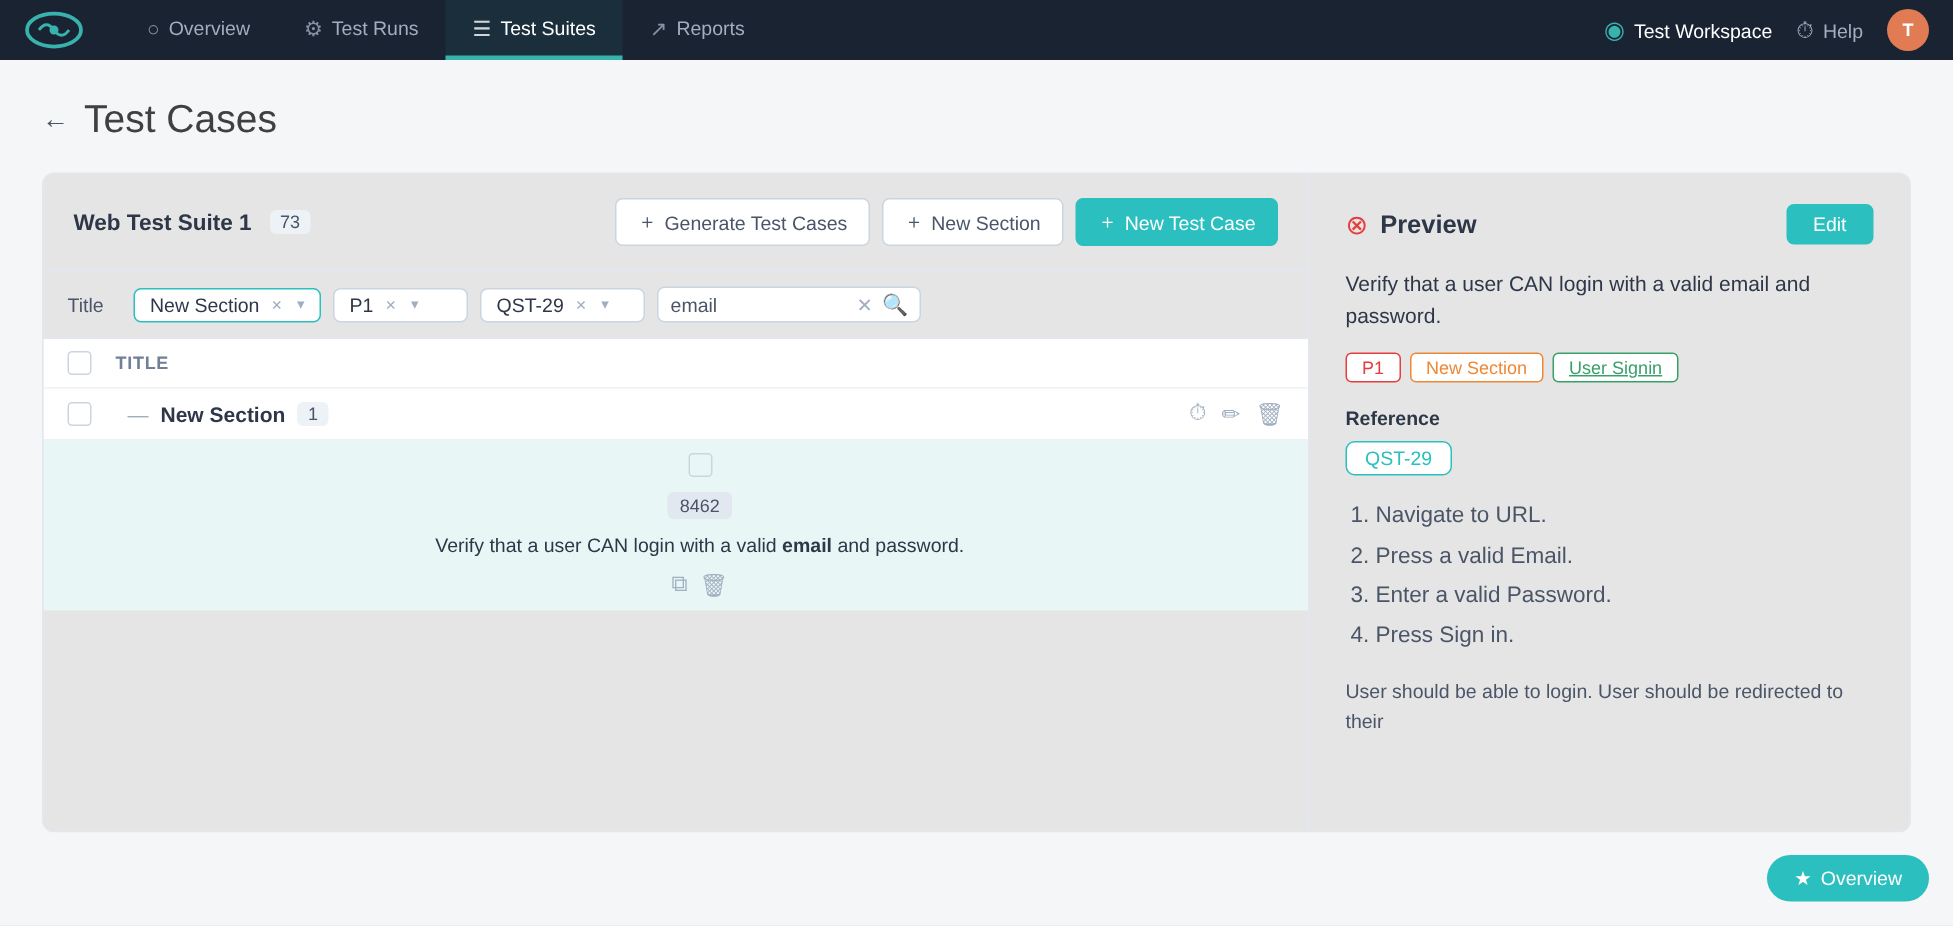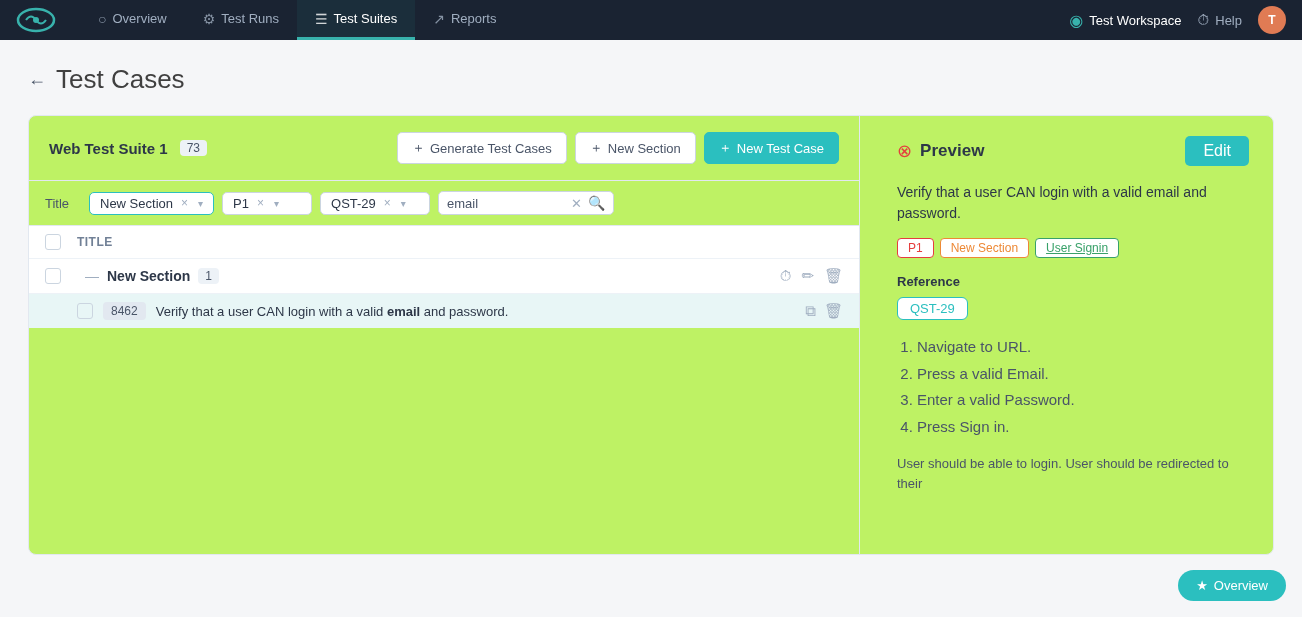--- a/index.html
+++ b/index.html
@@ -35,21 +35,21 @@
       color: #fff; font-size: 12px; font-weight: bold; cursor: pointer;
     }
 
     
     .page-container { padding: 24px 28px 0; }
     .breadcrumb-row { display: flex; align-items: center; gap: 10px; margin-bottom: 20px; }
     .back-btn { color: #4a5568; cursor: pointer; font-size: 18px; }
     .page-title { font-size: 26px; font-weight: 400; color: #404040; }
 
     
-    .content-area { display: flex; gap: 13px; background: #bef264; border-radius: 8px; border: 1px solid #e2e8f0; overflow: hidden; min-height: 440px; }
+    .content-area { display: flex; gap: 0; background: #e5e5e5; border-radius: 8px; border: 1px solid #e2e8f0; overflow: hidden; min-height: 440px; }
 
     
     .left-panel { flex: 1; border-right: 1px solid #e2e8f0; }
     .left-panel-header {
       padding: 16px 20px;
       display: flex; align-items: center; gap: 12px;
       border-bottom: 1px solid #e2e8f0;
     }
     .suite-title { font-size: 15px; font-weight: 600; color: #2d3748; }
     .suite-count {
@@ -119,35 +119,36 @@
     }
     .row-actions { margin-left: auto; display: flex; gap: 10px; color: #a0aec0; }
     .row-action-btn { cursor: pointer; font-size: 15px; }
 
     
     .testcase-row {
       display: flex; align-items: center;
       padding: 8px 16px 8px 48px; background: #e8f6f6;
       border-top: 1px solid #edf2f7;
       gap: 10px;
+      flex-direction: column;
     }
     .testcase-id {
       background: #e2e8f0; border-radius: 4px; padding: 2px 8px;
       font-size: 12px; color: #4a5568; font-weight: 500; white-space: nowrap;
     }
     .testcase-title { font-size: 13px; color: #2d3748; flex: 1; }
     .testcase-title em { font-style: normal; font-weight: 700; }
     .testcase-row-actions { display: flex; gap: 8px; color: #a0aec0; }
 
     
     .right-panel { width: 400px; min-width: 360px; padding: 20px 24px; }
     .preview-header { display: flex; align-items: center; gap: 8px; margin-bottom: 16px; }
     .preview-error-icon { color: #e53e3e; font-size: 18px; }
     .preview-title { font-size: 17px; font-weight: 600; color: #2d3748; flex: 1; }
-    .edit-btn { background: #2bbfbf; color: #fff; border: none; border-radius: 5px; padding: 6px 18px; font-size: 16px; font-weight: 500; cursor: pointer; }
+    .edit-btn { background: #2bbfbf; color: #fff; border: none; border-radius: 5px; padding: 6px 18px; font-size: 13px; font-weight: 500; cursor: pointer; }
 
     .test-description { font-size: 14px; color: #2d3748; margin-bottom: 14px; line-height: 1.5; }
 
     .tags-row { display: flex; gap: 6px; flex-wrap: wrap; margin-bottom: 16px; }
     .tag { padding: 2px 10px; border-radius: 4px; font-size: 12px; font-weight: 500; }
     .tag-p1 { background: #fff; border: 1px solid #e53e3e; color: #e53e3e; }
     .tag-section { background: #fff; border: 1px solid #ed8936; color: #ed8936; }
     .tag-signin { background: #fff; border: 1px solid #38a169; color: #38a169; text-decoration: underline; }
 
     .section-label { font-size: 13px; font-weight: 600; color: #2d3748; margin-bottom: 8px; }

